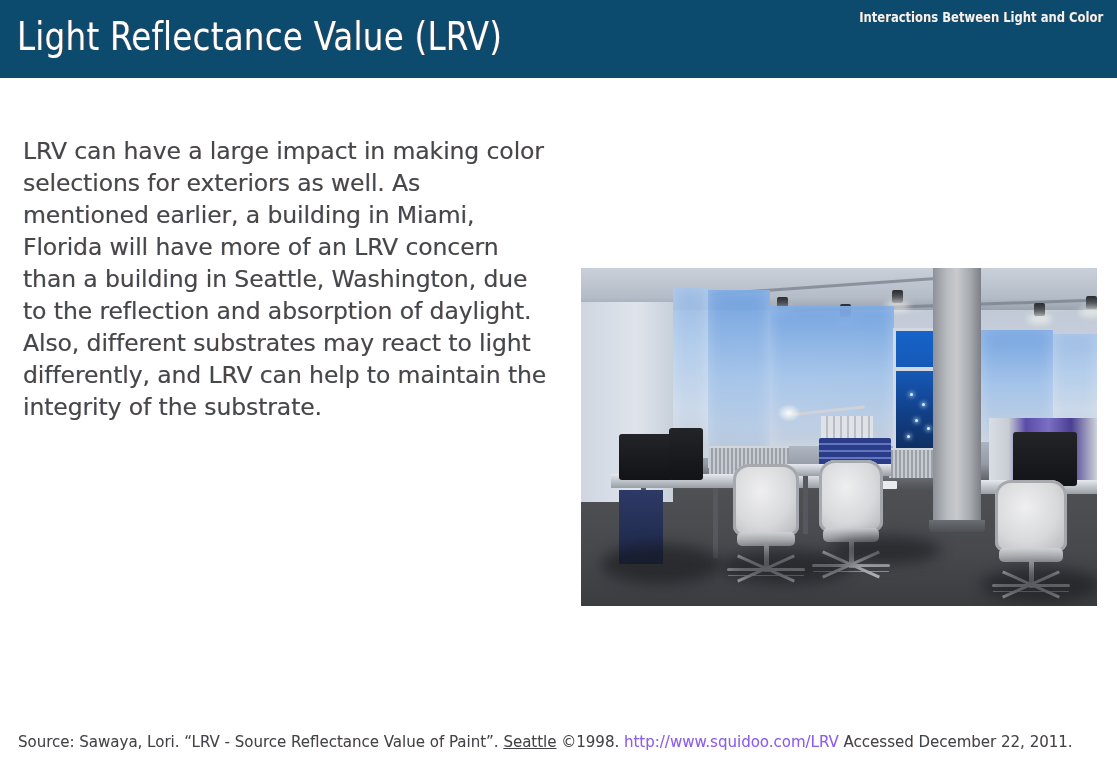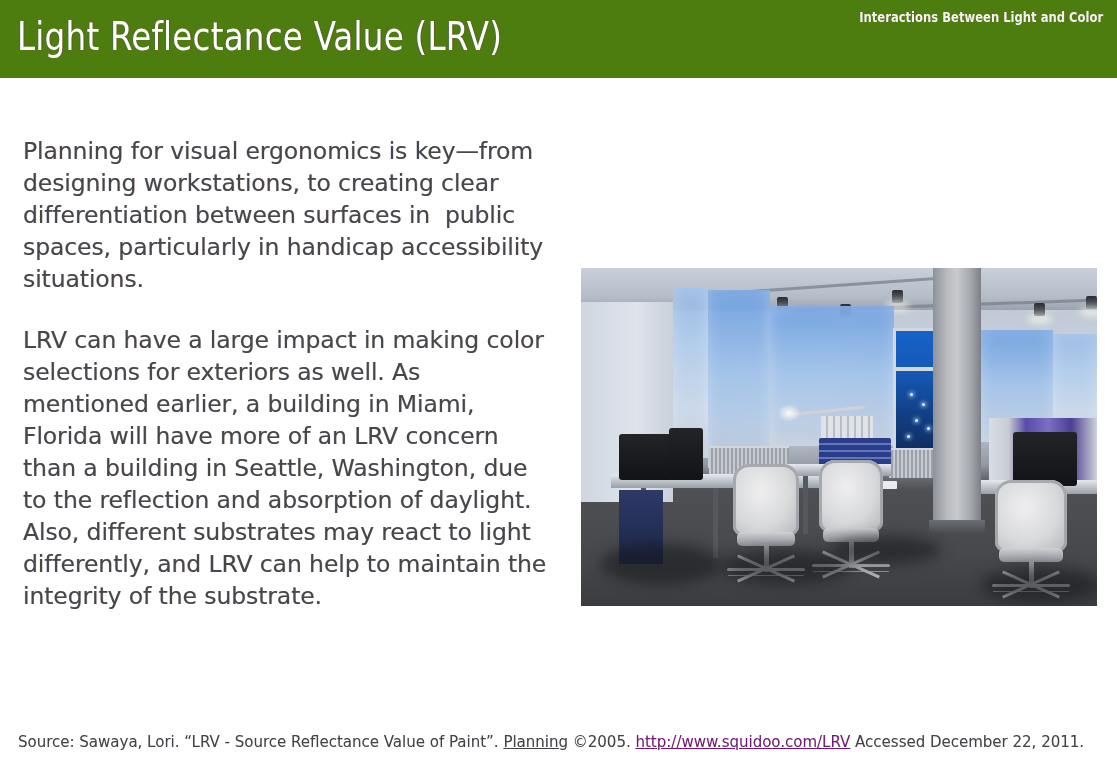--- a/index.html
+++ b/index.html
@@ -15,21 +15,21 @@
     position: relative;
   }
 
   
   .slide-header {
     position: absolute;
     left: 0;
     top: 0;
     width: 1117px;
     height: 78px;
-    background: #4d7c0f;
+    background: #0c4a6e;
   }
   .slide-title {
     position: absolute;
     left: 17px;
     top: 14px;
     font-family: "DejaVu Sans Condensed", "Liberation Sans Narrow", "Liberation Sans", sans-serif;
     font-size: 39px;
     font-weight: 400;
     letter-spacing: 0.2px;
     color: #ffffff;
@@ -250,37 +250,35 @@
     top: 9px;
     font-family: "DejaVu Sans", "Liberation Sans", sans-serif;
     font-size: 15px;
     line-height: 20px;
     color: #414349;
     white-space: nowrap;
     text-shadow: 0.3px 0 0 rgba(150,80,40,0.22);
   }
   .src-underline { text-decoration: underline; }
   .src-link {
-    color: #701a75;
-    text-decoration: underline;
+    color: #8b5cf6;
     cursor: pointer;
   }
 </style>
 </head>
 <body>
 
 <div class="slide-header">
   <div class="slide-title">Light Reflectance Value (LRV)</div>
   <div class="slide-subtitle">Interactions Between Light and Color</div>
 </div>
 
 <div class="slide-body">
 
   <div class="text-column">
-    <p class="para para-2">Planning for visual ergonomics is key—from designing workstations, to creating clear differentiation between surfaces in  public spaces, particularly in handicap accessibility situations.</p>
     <p class="para para-3">LRV can have a large impact in making color selections for exteriors as well. As mentioned earlier, a building in Miami, Florida will have more of an LRV concern than a building in Seattle, Washington, due to the reflection and absorption of daylight. Also, different substrates may react to light differently, and LRV can help to maintain the integrity of the substrate.</p>
   </div>
 
   <div class="photo-frame">
     <div class="photo">
 
       <div class="ceiling"></div>
       <div class="ceiling-beam" style="left:130px;top:16px;width:250px;transform:rotate(-4deg);"></div>
       <div class="ceiling-beam" style="left:210px;top:36px;width:300px;transform:rotate(-2deg);"></div>
 
@@ -356,14 +354,14 @@
 
       <div class="shadow-blob" style="left:140px;top:282px;width:130px;height:34px;"></div>
       <div class="shadow-blob" style="left:250px;top:268px;width:110px;height:28px;"></div>
       <div class="shadow-blob" style="left:20px;top:276px;width:120px;height:40px;"></div>
       <div class="shadow-blob" style="left:400px;top:300px;width:120px;height:34px;"></div>
     </div>
   </div>
 </div>
 
 <div class="slide-footer">
-  <div class="source-line"><span>Source: Sawaya, Lori. “LRV - Source Reflectance Value of Paint”. </span><span class="src-underline">Planning</span><span> ©2005. </span><a class="src-link">http://www.squidoo.com/LRV</a><span> Accessed December 22, 2011.</span></div>
+  <div class="source-line"><span>Source: Sawaya, Lori. “LRV - Source Reflectance Value of Paint”. </span><span class="src-underline">Seattle</span><span> ©1998. </span><a class="src-link">http://www.squidoo.com/LRV</a><span> Accessed December 22, 2011.</span></div>
 </div>
 
 </body></html>

